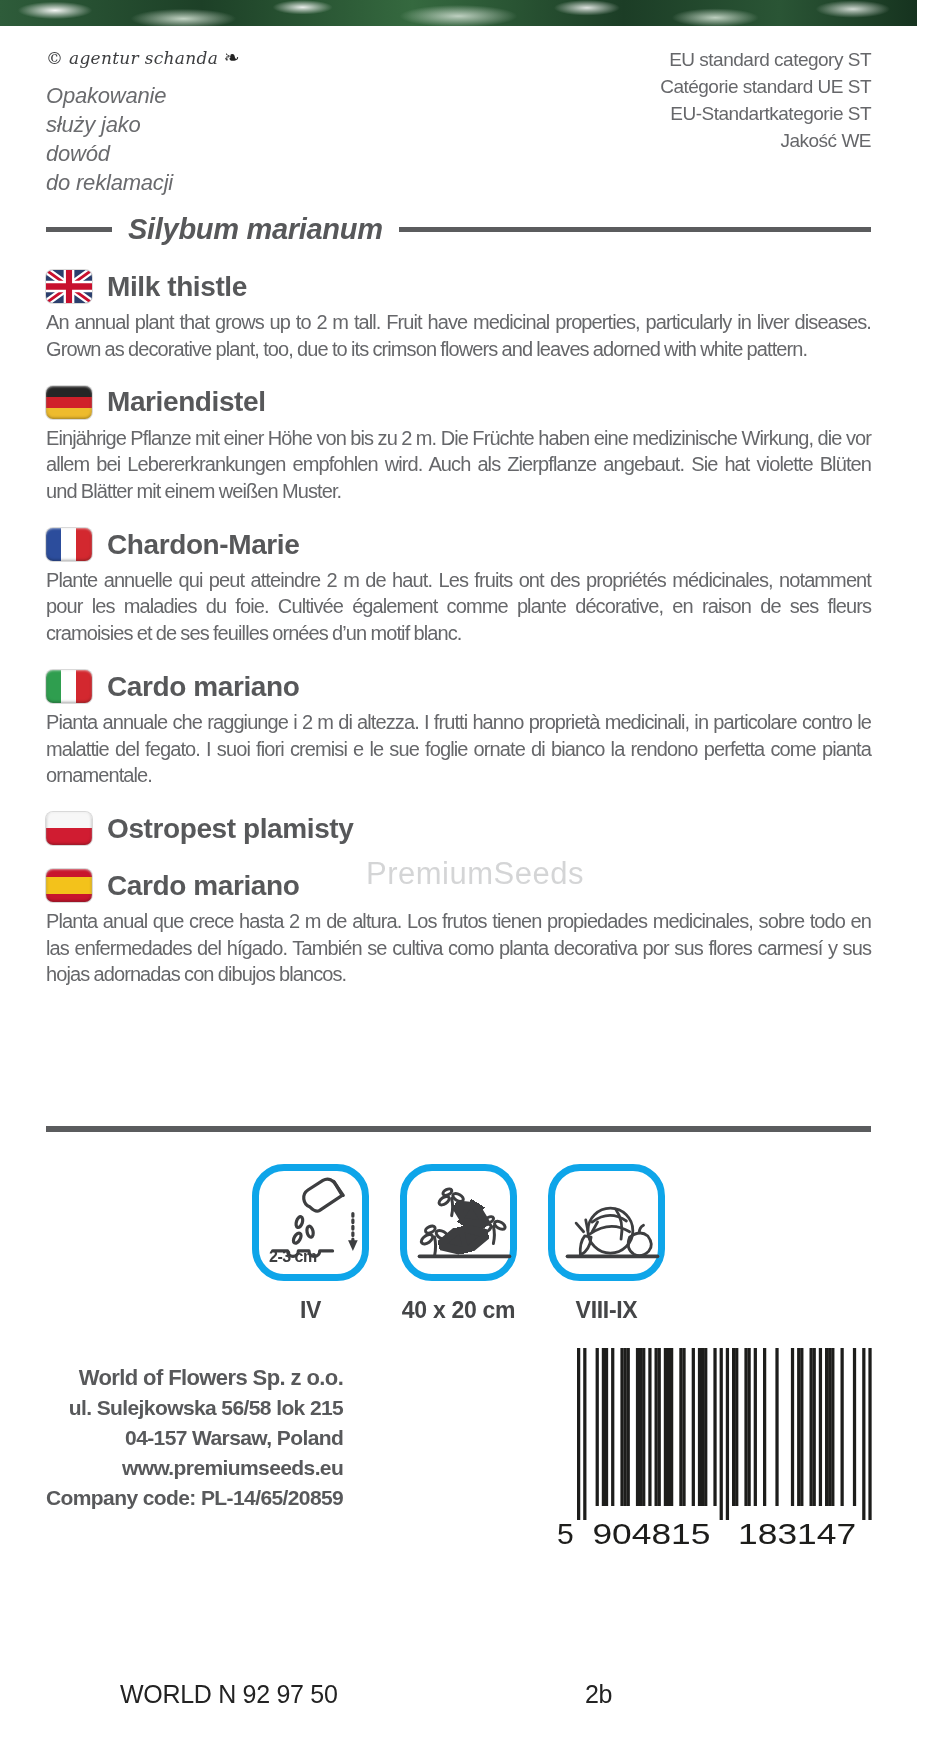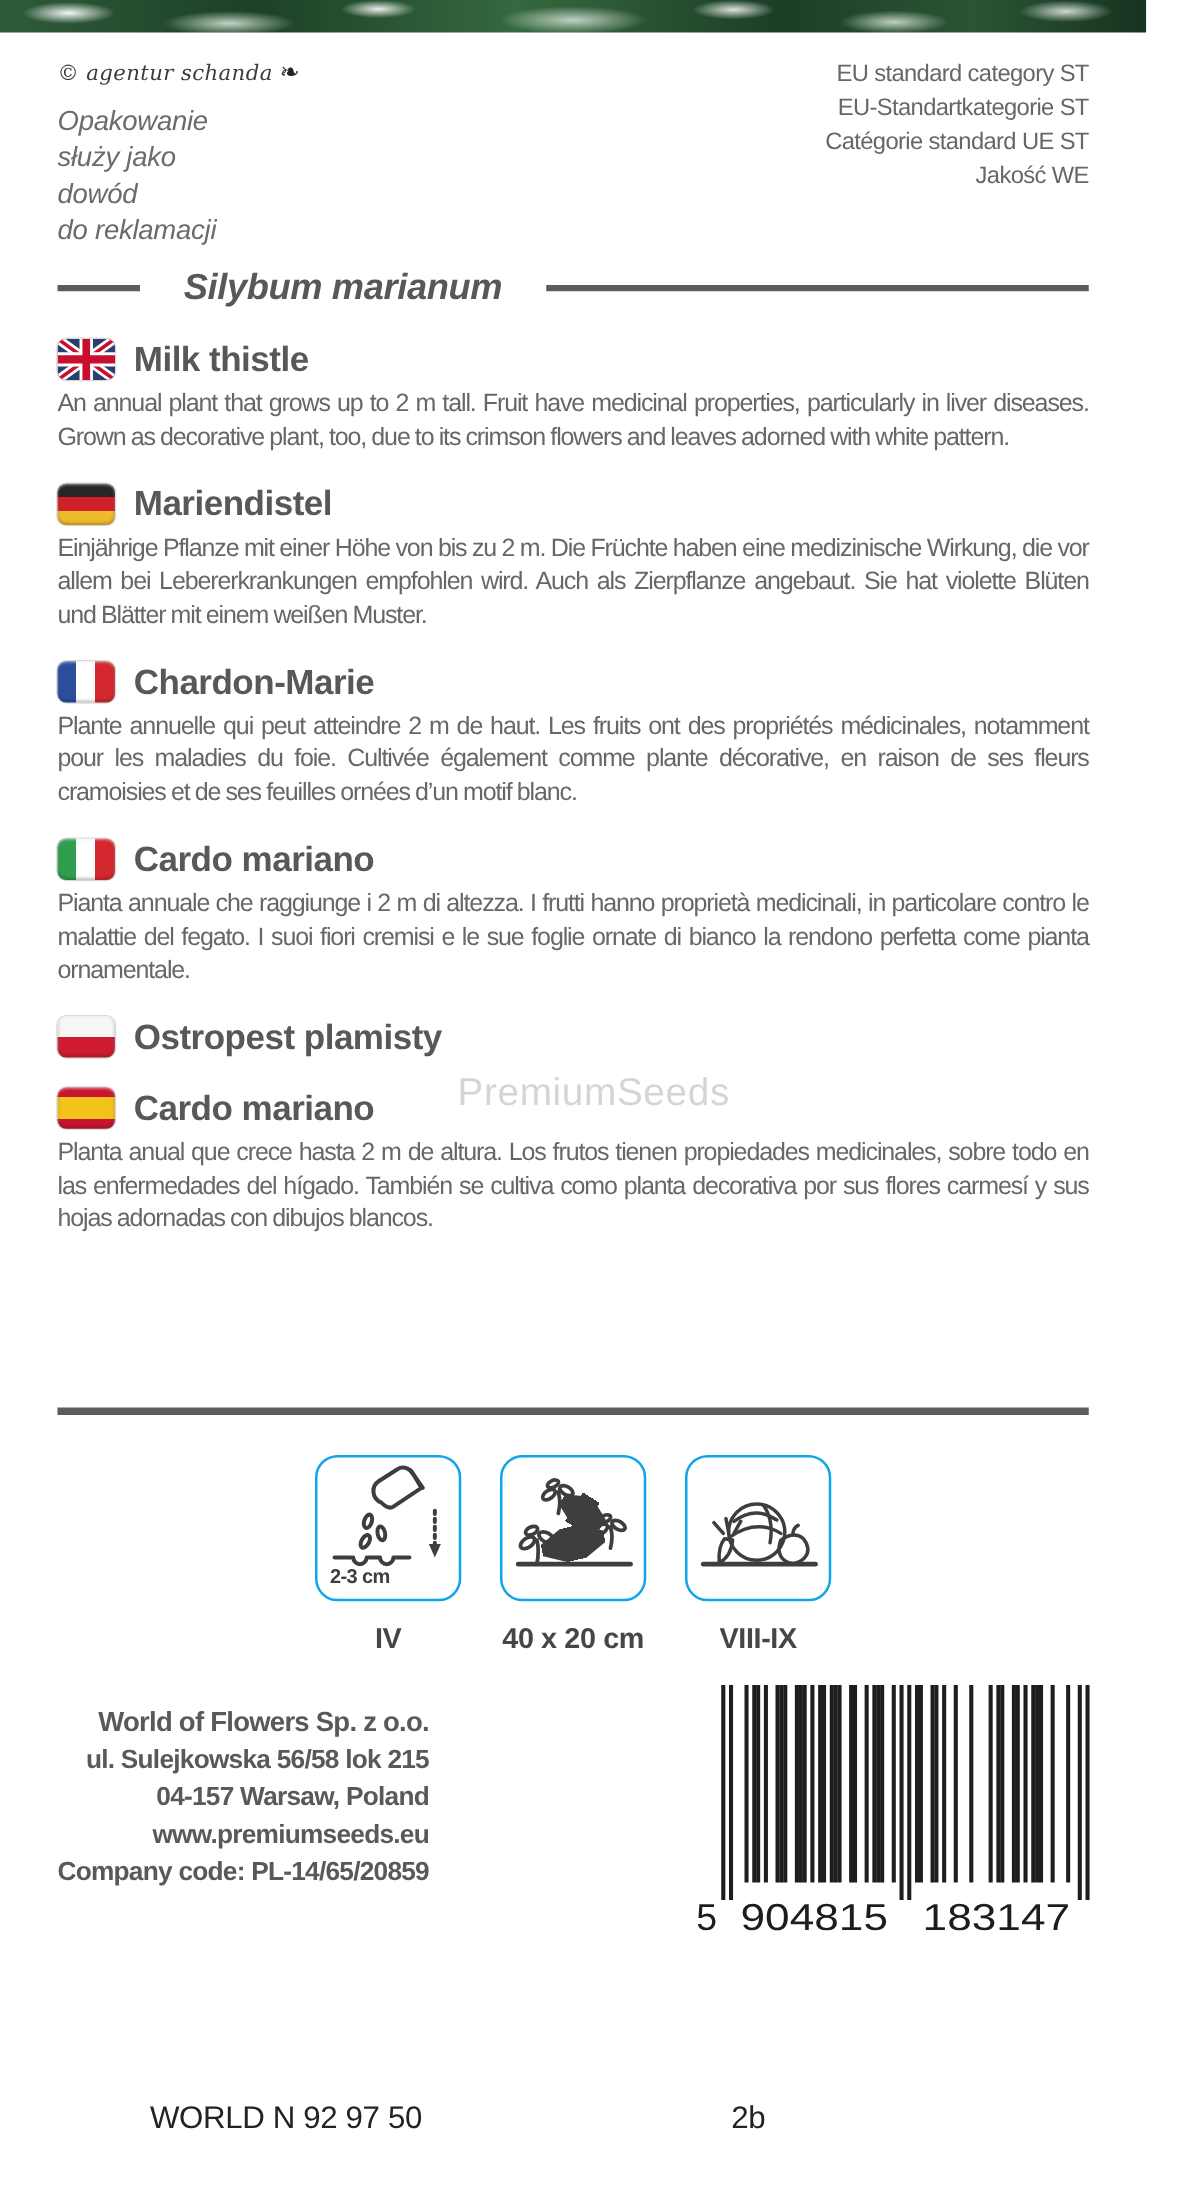--- a/index.html
+++ b/index.html
@@ -22,21 +22,21 @@
       linear-gradient(90deg,#2e5c3a,#1d4027 22%,#35693f 45%,#1c3d26 68%,#2a5535 85%,#16331f);
   }
   .content{padding:0 46px;}
   
   .top-row{display:flex;justify-content:space-between;margin-top:20px;}
   .copyright{font-family:"DejaVu Serif",serif;font-style:italic;font-size:17px;color:#3c3d3f;letter-spacing:.3px;}
   .logo-glyph{font-style:normal;font-size:19px;color:#222;}
   .pack-note{font-style:italic;font-size:22px;line-height:1.32;color:#6a6b6e;margin-top:13px;letter-spacing:-.2px;}
   .eu-lines{text-align:right;font-size:19px;line-height:1.42;color:var(--body,#66676a);margin-top:1px;letter-spacing:-.5px;}
   
-  .title-row{display:flex;align-items:center;margin-top:16px;gap:19px;}
+  .title-row{display:flex;align-items:center;margin-top:16px;}
   .rule{height:5px;background:var(--rule,#5b5c5e);}
   .rule-short{width:66px;}
   .rule-long{flex:1;}
   .title{font-size:29px;font-weight:bold;font-style:italic;color:var(--heading,#57585a);padding:0 16px;letter-spacing:-.3px;white-space:nowrap;}
   
   .section{margin-top:24px;}
   .sec-head{display:flex;align-items:center;gap:15px;}
   .flag{width:46px;height:33px;border-radius:7px;overflow:hidden;flex:none;position:relative;
         box-shadow:inset 0 1px 2px rgba(255,255,255,.5), inset 0 -1px 3px rgba(0,0,0,.35), 0 0 0 1px rgba(0,0,0,.15);}
   .flag svg{display:block;width:100%;height:100%;}
@@ -48,21 +48,21 @@
   .sec-title{font-size:28px;font-weight:bold;color:var(--heading,#57585a);letter-spacing:-.4px;}
   .sec-text{margin:6px 0 0 0;font-size:20px;line-height:1.32;text-align:justify;
             color:var(--body,#66676a);letter-spacing:-.9px;word-spacing:-.5px;}
   
   .watermark{position:absolute;left:366px;top:856px;font-size:31px;color:var(--watermark,#b9babc);
              opacity:.6;letter-spacing:.5px;pointer-events:none;}
   
   .divider{position:absolute;left:46px;right:46px;top:1126px;height:6px;background:var(--rule,#5b5c5e);}
   .picto-row{position:absolute;top:1164px;left:0;width:100%;display:flex;justify-content:center;gap:31px;}
   .picto{display:flex;flex-direction:column;align-items:center;width:117px;}
-  .picto-box{width:117px;height:117px;border:2px solid #0ea5e9;border-radius:18px;background:#fff;
+  .picto-box{width:117px;height:117px;border:7px solid #0ea5e9;border-radius:32px;background:#fff;
              position:relative;box-sizing:border-box;}
   .picto-box svg{position:absolute;inset:4px;width:107px;height:107px;}
   .picto-inner-label{position:absolute;bottom:8px;left:10px;font-size:16px;font-weight:bold;
                      color:#3d3e40;letter-spacing:-.5px;}
   .picto-label{margin-top:16px;font-size:23px;font-weight:bold;color:#454648;letter-spacing:-.3px;text-align:center;white-space:nowrap;}
   
   .bottom-area{position:absolute;top:1348px;left:46px;right:40px;display:flex;justify-content:space-between;align-items:flex-start;}
   .address{font-size:21px;font-weight:bold;color:#58595b;line-height:1.42;letter-spacing:-.6px;padding-top:14px;text-align:right;}
   .addr-name{font-size:22px;}
   .barcode{width:322px;}
@@ -87,22 +87,22 @@
         </div>
         <div class="pack-note">
           <div>Opakowanie</div>
           <div>służy jako</div>
           <div>dowód</div>
           <div>do reklamacji</div>
         </div>
       </div>
       <div class="eu-lines">
         <div>EU standard category ST</div>
+        <div>Catégorie standard UE ST</div>
         <div>EU-Standartkategorie ST</div>
-        <div>Catégorie standard UE ST</div>
         <div>Jakość WE</div>
       </div>
     </div>
 
     <div class="title-row">
       <div class="rule rule-short"></div>
       <div class="title">Silybum marianum</div>
       <div class="rule rule-long"></div>
     </div>
 

